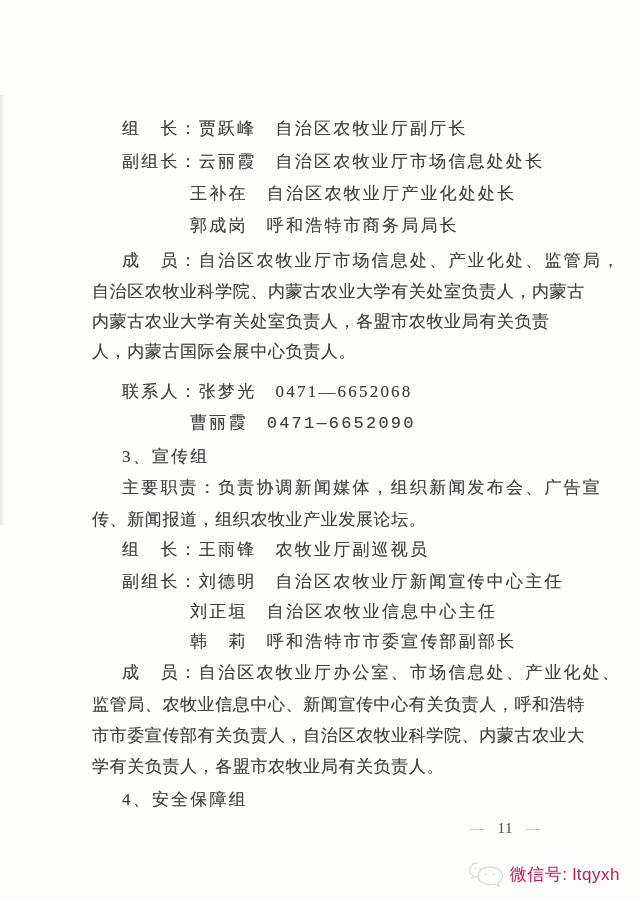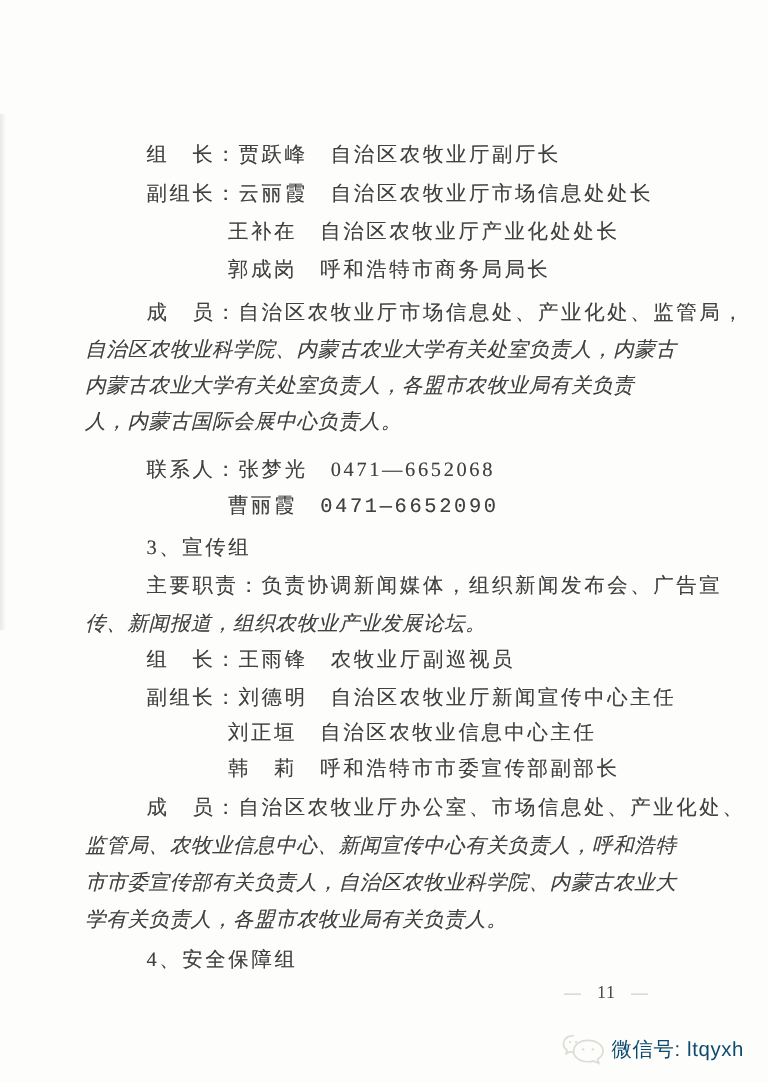--- a/index.html
+++ b/index.html
@@ -27,39 +27,39 @@
   .line {
     position: absolute;
     white-space: pre;
     font-size: 17px;
     line-height: 24px;
     color: #414141;
     text-shadow: 0 0 0.5px rgba(70,70,70,0.45);
   }
   .indent-label { left: 122px; letter-spacing: 2.2px; }
   .indent-cont  { left: 190px; letter-spacing: 2.2px; font-family: Liberation Mono, monospace; }
-  .indent-flow  { left: 71px;  letter-spacing: 0.6px; font-style: italic; }
+  .indent-flow  { left: 92px;  letter-spacing: 0.6px; }
   .footer {
     position: absolute;
     top: 820px; left: 470px;
     display: flex;
     align-items: center;
     gap: 13px;
     font-size: 15px;
     letter-spacing: 0.5px;
     color: #4a4a4a;
   }
   .footer .dash { color: #bcbcb8; font-size: 14px; }
   .watermark {
     position: absolute;
     top: 860px; right: 20px;
     display: flex;
     align-items: center;
     gap: 6px;
-    color: #0c4a6e;
+    color: #be185d;
     font-size: 17px;
     letter-spacing: 0.5px;
     font-family: "Liberation Sans", "DejaVu Sans", sans-serif;
   }
   .watermark svg { display: block; }
 </style>
 </head>
 <body>
 
 <div class="page">

